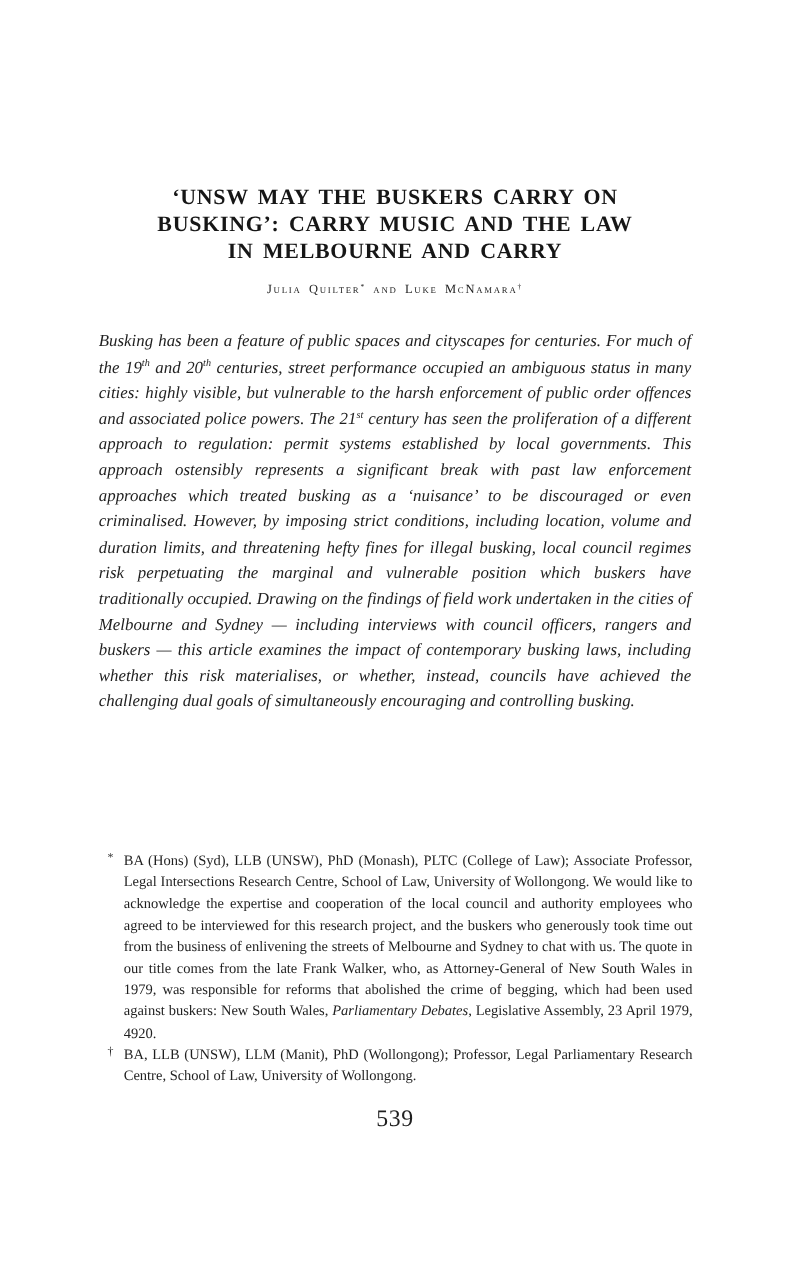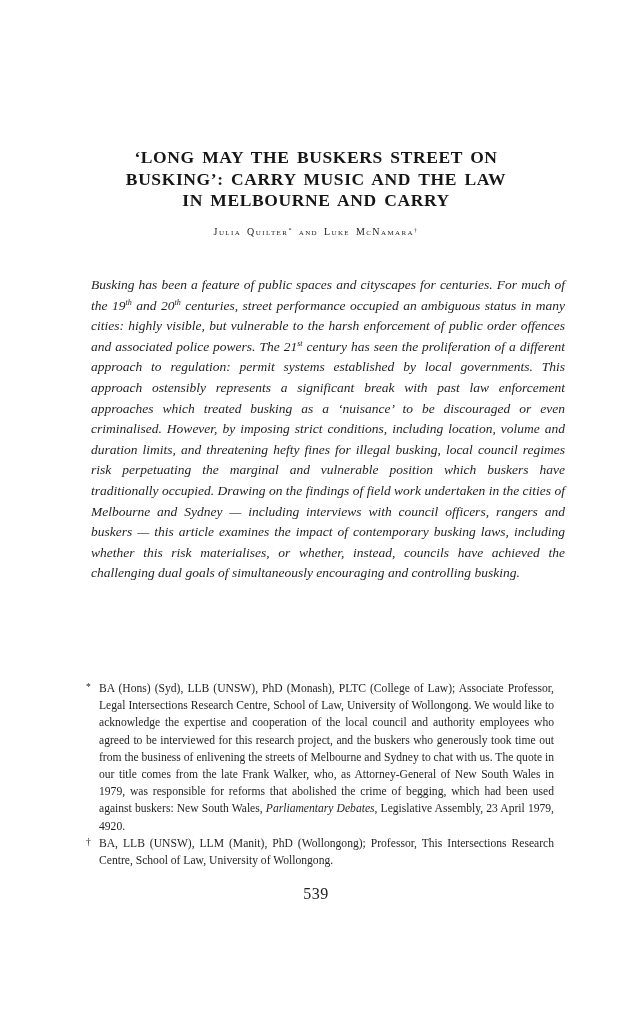--- a/index.html
+++ b/index.html
@@ -32,65 +32,65 @@
   }
   sup{
     font-size:60%;
     line-height:0;
     position:relative;
     vertical-align:baseline;
     top:-0.55em;
   }
   .abstract{
     position:absolute;top:263px;left:79px;width:474px;
-    margin:12px;
+    margin:0;
     font-style:italic;
     font-size:13.5px;line-height:20.6px;
     text-align:justify;
   }
   .footnotes{
     position:absolute;top:680px;left:84px;width:470px;
     font-size:11.6px;line-height:17.2px;
     text-align:justify;
   }
   .footnote{
     position:relative;
     padding-left:15px;
   }
   .footnote .fn-marker{
     position:absolute;left:2px;top:-1px;
     font-size:9.5px;
   }
   .page-number{
     position:absolute;top:885px;left:0;width:632px;
     text-align:center;
-    font-size:16px;letter-spacing:0.5px;
+    font-size:19px;letter-spacing:0.5px;
   }
 </style>
 </head>
 <body>
 
 <div class="page">
 
   <header class="title-block">
-    <div class="title-line">‘LONG MAY THE BUSKERS STREET ON</div>
+    <div class="title-line">‘UNSW MAY THE BUSKERS CARRY ON</div>
     <div class="title-line">BUSKING’: CARRY MUSIC AND THE LAW</div>
     <div class="title-line">IN MELBOURNE AND CARRY</div>
   </header>
 
   <div class="byline">Julia Quilter<sup>*</sup> and Luke McNamara<sup>†</sup></div>
 
   <p class="abstract">Busking has been a feature of public spaces and cityscapes for centuries. For much of the 19<sup>th</sup> and 20<sup>th</sup> centuries, street performance occupied an ambiguous status in many cities: highly visible, but vulnerable to the harsh enforcement of public order offences and associated police powers. The 21<sup>st</sup> century has seen the proliferation of a different approach to regulation: permit systems established by local governments. This approach ostensibly represents a significant break with past law enforcement approaches which treated busking as a ‘nuisance’ to be discouraged or even criminalised. However, by imposing strict conditions, including location, volume and duration limits, and threatening hefty fines for illegal busking, local council regimes risk perpetuating the marginal and vulnerable position which buskers have traditionally occupied. Drawing on the findings of field work undertaken in the cities of Melbourne and Sydney — including interviews with council officers, rangers and buskers — this article examines the impact of contemporary busking laws, including whether this risk materialises, or whether, instead, councils have achieved the challenging dual goals of simultaneously encouraging and controlling busking.</p>
 
   <section class="footnotes">
     <div class="footnote">
       <span class="fn-marker">*</span>
       <span class="fn-text">BA (Hons) (Syd), LLB (UNSW), PhD (Monash), PLTC (College of Law); Associate Professor, Legal Intersections Research Centre, School of Law, University of Wollongong. We would like to acknowledge the expertise and cooperation of the local council and authority employees who agreed to be interviewed for this research project, and the buskers who generously took time out from the business of enlivening the streets of Melbourne and Sydney to chat with us. The quote in our title comes from the late Frank Walker, who, as Attorney-General of New South Wales in 1979, was responsible for reforms that abolished the crime of begging, which had been used against buskers: New South Wales, <i>Parliamentary Debates</i>, Legislative Assembly, 23 April 1979, 4920.</span>
     </div>
     <div class="footnote">
       <span class="fn-marker">†</span>
-      <span class="fn-text">BA, LLB (UNSW), LLM (Manit), PhD (Wollongong); Professor, This Intersections Research Centre, School of Law, University of Wollongong.</span>
+      <span class="fn-text">BA, LLB (UNSW), LLM (Manit), PhD (Wollongong); Professor, Legal Parliamentary Research Centre, School of Law, University of Wollongong.</span>
     </div>
   </section>
 
   <div class="page-number">539</div>
 
 </div>
 
 </body></html>

